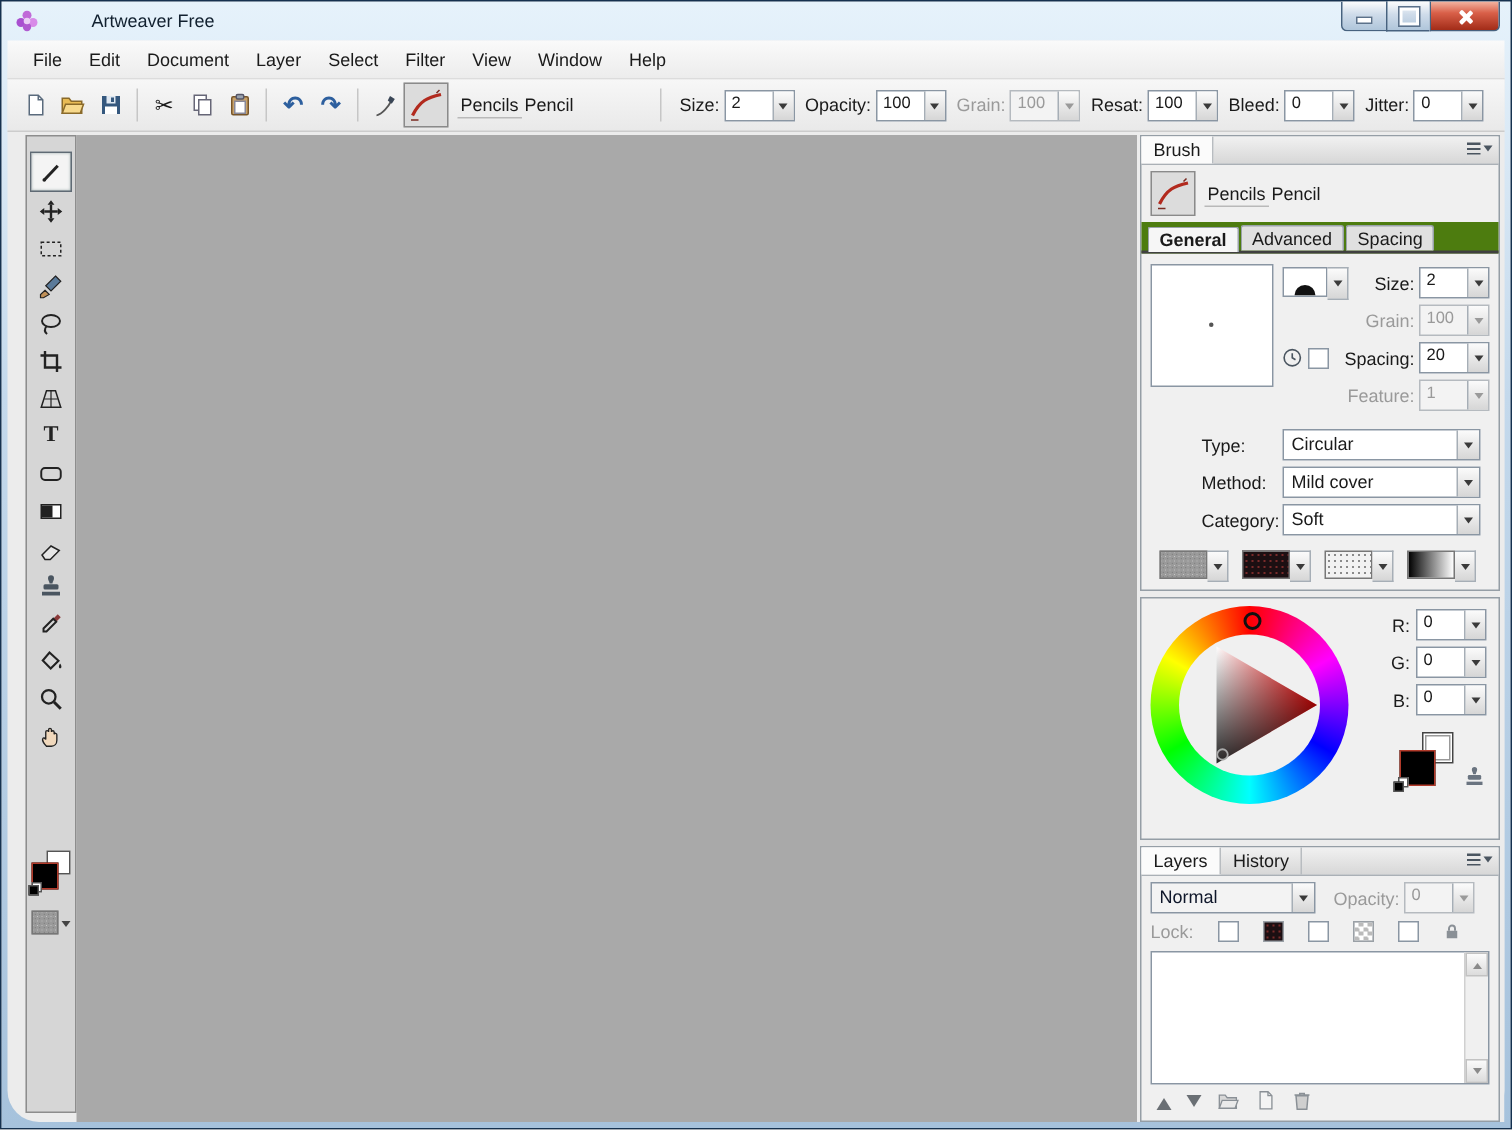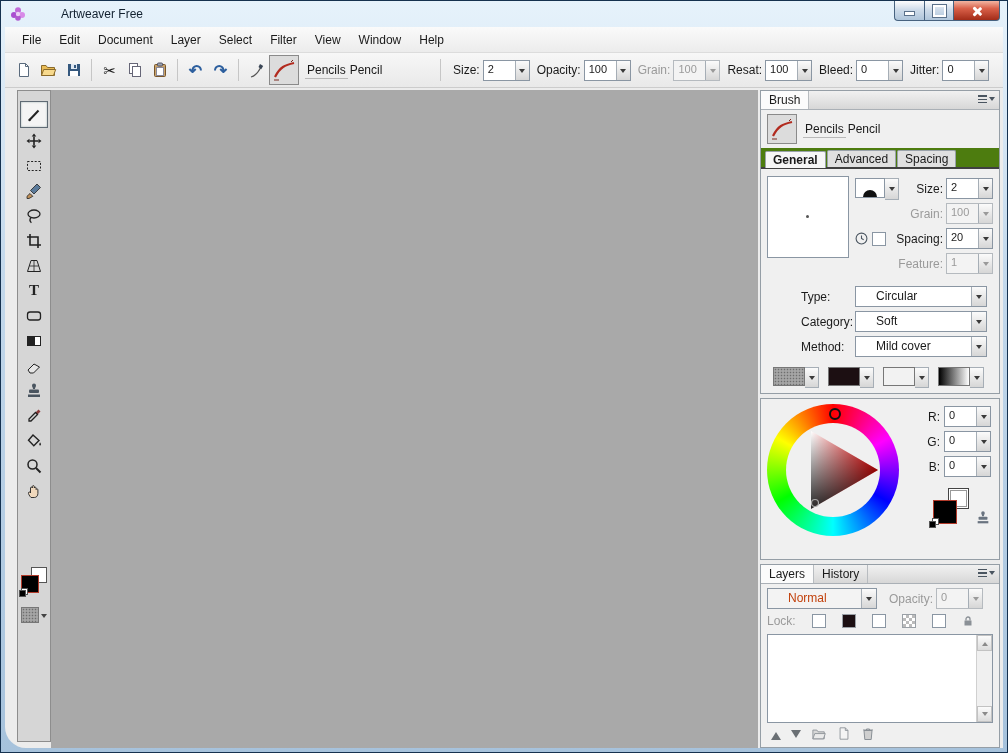--- a/index.html
+++ b/index.html
@@ -87,24 +87,24 @@
   .bp-preview{width:80px;height:80px;background:#fff;border:1px solid #8a96a3;position:relative;}
   .bp-preview .dot{position:absolute;left:38px;top:38px;width:3px;height:3px;background:#555;border-radius:50%;}
   .bp-rows{flex:1;display:flex;flex-direction:column;margin-left:6px;}
   .bp-row{height:25px;display:flex;align-items:center;justify-content:flex-end;}
   .tipdd{display:inline-flex;margin-right:auto;}
   .tip-sw{width:28px;height:18px;background:#fff;border:1px solid #8a96a3;display:flex;align-items:flex-end;justify-content:center;}
   .tip-btn{width:13px;height:20px;background:linear-gradient(#fbfbfb,#d6d6d6);border:1px solid #a6aeb6;border-left:none;display:flex;align-items:center;justify-content:center;}
   .combo-row{display:flex;align-items:center;height:25px;padding:0 6px;}
   .combo-row .clabel{width:58px;margin-left:28px;}
   .combo{display:inline-flex;height:19px;border:1px solid #8a96a3;background:#fff;flex:0 0 130px;}
-  .combo .cval{flex:1;padding:2px 0 0 20px;white-space:nowrap;}
+  .combo .cval{flex:1;padding:2px 0 0 5px;white-space:nowrap;}
   .combo .cbtn{width:14px;background:linear-gradient(#fbfbfb,#d6d6d6);border-left:1px solid #a6aeb6;display:flex;align-items:center;justify-content:center;}
   .combo.dis{background:#f3f3f3;}
-  .combo.dis .cval{color:#c2410c;}
+  .combo.dis .cval{color:#0f172a;}
   .sw-row{display:flex;gap:9px;padding:8px 6px 0;}
   .swdd{display:flex;}
   .swdd .sw{width:30px;height:17px;border:1px solid #777;}
   .swdd .swb{width:13px;height:19px;background:linear-gradient(#fbfbfb,#d6d6d6);border:1px solid #a6aeb6;border-left:none;display:flex;align-items:center;justify-content:center;}
   .sw-noise{background-color:#9a9a9a;background-image:radial-gradient(#6e6e6e 18%,transparent 19%),radial-gradient(#c6c6c6 18%,transparent 19%);background-size:3px 3px;background-position:0 0,1.5px 1.5px;}
   .sw-dark{background-color:#1c0f12;background-image:radial-gradient(#7a2a2a 22%,transparent 23%);background-size:4px 4px;}
   .sw-dots{background-color:#f2f2f2;background-image:radial-gradient(#8a8a8a 24%,transparent 25%);background-size:4px 4px;}
   .sw-grad{background:linear-gradient(90deg,#000,#fff);}
   .chk{width:12px;height:12px;background:#fff;border:1px solid #8a96a3;display:inline-block;}
   
@@ -507,32 +507,32 @@
             <div class="combo-row">
               <span class="clabel">Type:</span>
               <span class="combo">
                   <span class="cval">Circular</span>
                   <span class="cbtn">
                     <i class="arrd"></i>
                   </span>
                 </span>
             </div>
             <div class="combo-row">
+              <span class="clabel">Method:</span>
+              <span class="combo">
+                  <span class="cval">Mild cover</span>
+                  <span class="cbtn">
+                    <i class="arrd"></i>
+                  </span>
+                </span>
+            </div>
+            <div class="combo-row">
               <span class="clabel">Category:</span>
               <span class="combo">
                   <span class="cval">Soft</span>
-                  <span class="cbtn">
-                    <i class="arrd"></i>
-                  </span>
-                </span>
-            </div>
-            <div class="combo-row">
-              <span class="clabel">Method:</span>
-              <span class="combo">
-                  <span class="cval">Mild cover</span>
                   <span class="cbtn">
                     <i class="arrd"></i>
                   </span>
                 </span>
             </div>
             <div class="sw-row">
               <span class="swdd">
                   <span class="sw sw-noise"></span>
                   <span class="swb">
                     <i class="arrd"></i>

